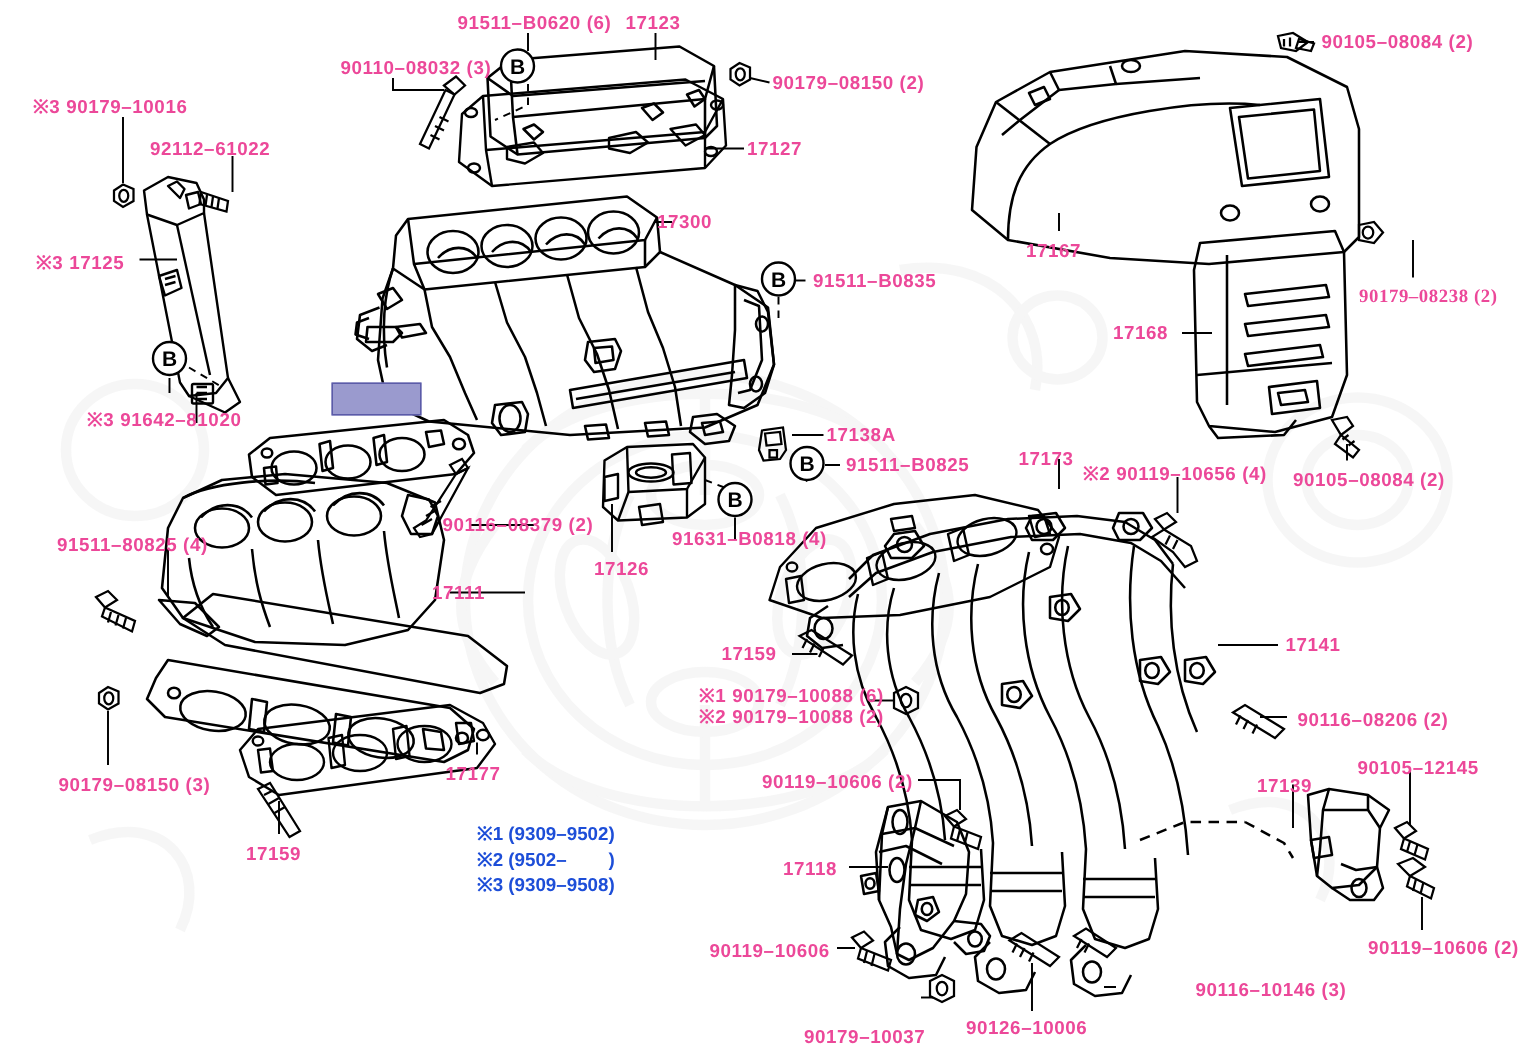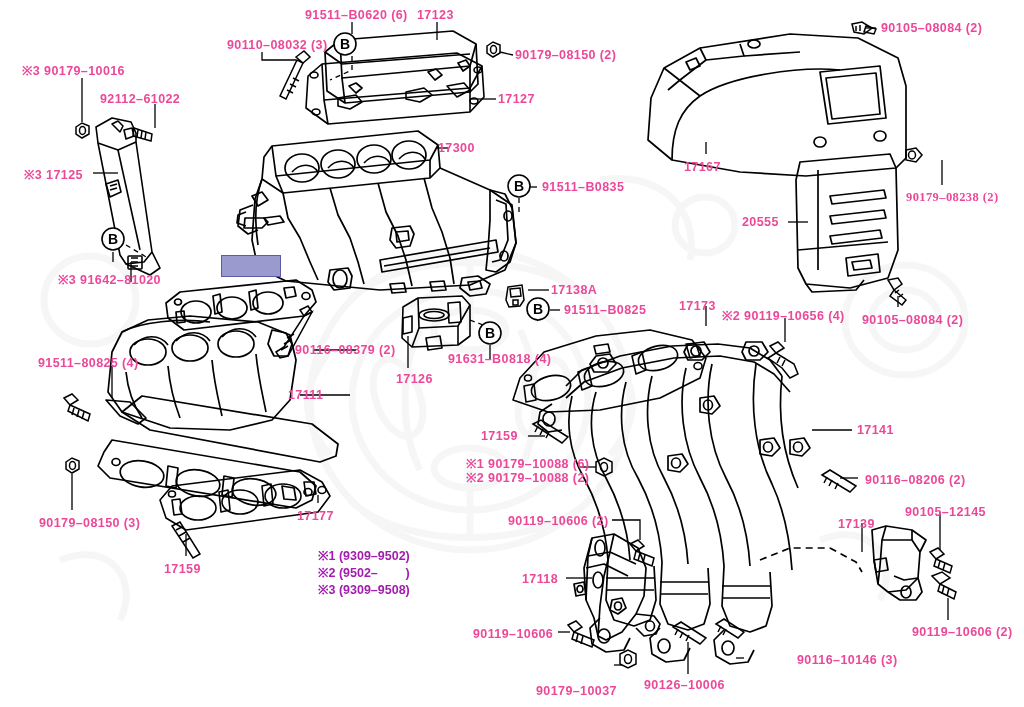--- a/index.html
+++ b/index.html
@@ -31,21 +31,21 @@
     letter-spacing: 0.4px;
     color: #ec4899;
     white-space: nowrap;
     line-height: 1.12;
   }
   .legend {
     position: absolute;
     font-family: "Liberation Sans", sans-serif;
     font-size: 12.5px;
     font-weight: bold;
-    color: #a21caf;
+    color: #1d4ed8;
     line-height: 1.32;
     white-space: pre;
   }
   .figid {
     position: absolute;
     font-family: "Liberation Sans", sans-serif;
     font-size: 13.5px;
     font-weight: bold;
     letter-spacing: 0.6px;
     color: #000;
@@ -572,21 +572,21 @@
 
   <div class="lbl" style="left:38px;  top:356px;">91511–80825 (4)</div>
   <div class="lbl" style="left:295px; top:343px;">90116–08379 (2)</div>
   <div class="lbl" style="left:288px; top:388px;">17111</div>
   <div class="lbl" style="left:297px; top:509px;">17177</div>
   <div class="lbl" style="left:39px;  top:516px;">90179–08150 (3)</div>
   <div class="lbl" style="left:164px; top:562px;">17159</div>
 
   <div class="lbl" style="left:881px; top:21px;">90105–08084 (2)</div>
   <div class="lbl" style="left:684px; top:160px;">17167</div>
-  <div class="lbl" style="left:742px; top:215px;">20555</div>
+  <div class="lbl" style="left:742px; top:215px;">17168</div>
   <div class="lbl" style="left:906px; top:190px;font-family:Liberation Serif, serif;">90179–08238 (2)</div>
   <div class="lbl" style="left:862px; top:313px;">90105–08084 (2)</div>
   <div class="lbl" style="left:679px; top:299px;">17173</div>
   <div class="lbl" style="left:722px; top:309px;">※2 90119–10656 (4)</div>
   <div class="lbl" style="left:857px; top:423px;">17141</div>
   <div class="lbl" style="left:865px; top:473px;">90116–08206 (2)</div>
 
   <div class="lbl" style="left:481px; top:429px;">17159</div>
   <div class="lbl" style="left:466px; top:457px;">※1 90179–10088 (6)</div>
   <div class="lbl" style="left:466px; top:471px;">※2 90179–10088 (2)</div>

